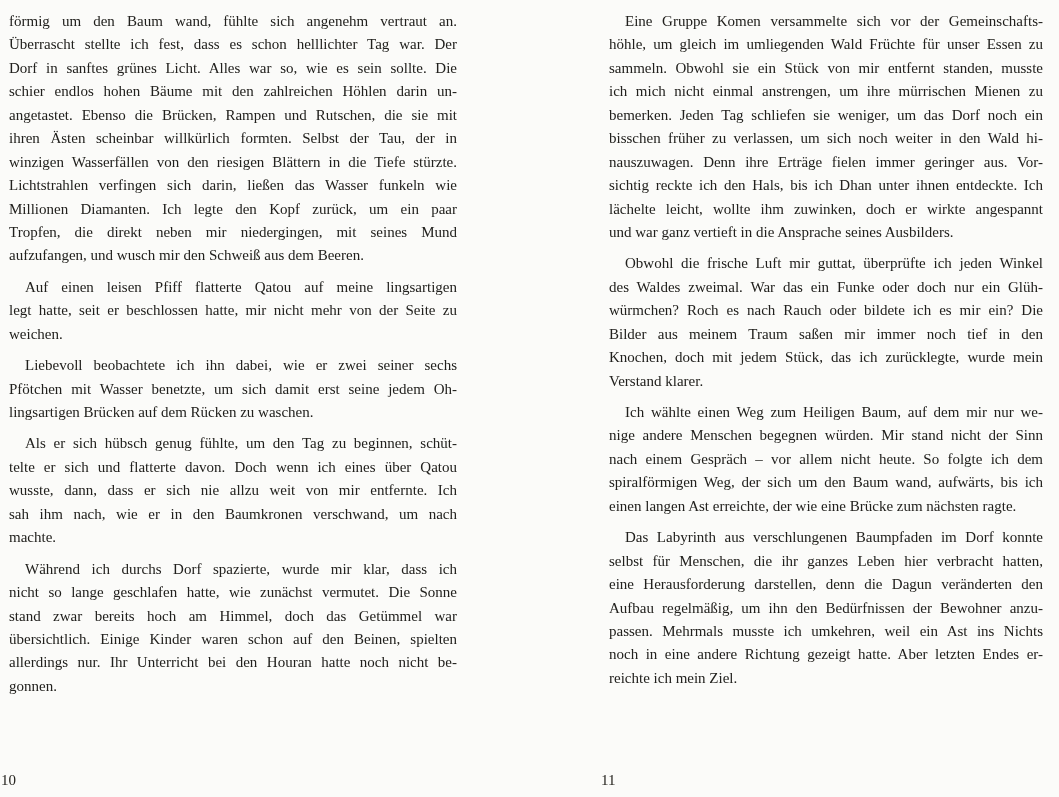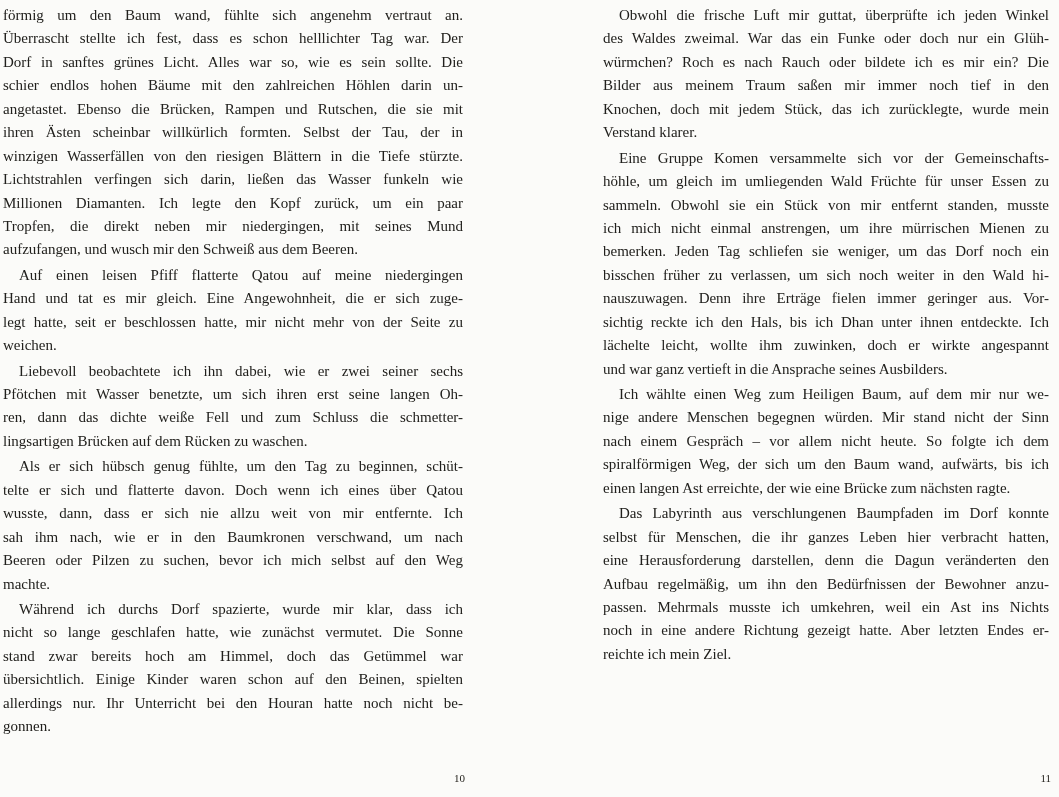--- a/index.html
+++ b/index.html
@@ -8,37 +8,37 @@
     background: #fbfbf9;
     position: relative;
     overflow: hidden;
     font-family: "Liberation Serif", "DejaVu Serif", serif;
     color: #21201d;
   }
   .page { position: absolute; top: 0; height: 797px; }
   #page-left  { left: 1px;   width: 464px; }
   #page-right { left: 601px; width: 450px; }
   .textblock { position: absolute; top: 2px; left: 0; right: 0; }
-  .para { margin: 2px; padding: 0; }
+  .para { margin: 8px; padding: 0; }
   .line {
     height: 23.45px;
     line-height: 23.45px;
     font-size: 15px;
     text-align: justify;
     text-align-last: justify;
     overflow: hidden;
     white-space: normal;
   }
   .line.end { text-align-last: left; }
   .para.indent .line:first-child { text-indent: 16px; }
   .pagenum {
     position: absolute;
     top: 772px; left: 0; width: 100%;
-    text-align: right;
-    font-size: 11px;
+    text-align: left;
+    font-size: 15px;
     color: #26241f;
   }
 </style>
 </head>
 <body>
 
 <section class="page" id="page-left">
   <div class="textblock">
       <div class="para">
         <div class="line">förmig um den Baum wand, fühlte sich angenehm vertraut an.</div>
@@ -47,72 +47,69 @@
         <div class="line">schier endlos hohen Bäume mit den zahlreichen Höhlen darin un-</div>
         <div class="line">angetastet. Ebenso die Brücken, Rampen und Rutschen, die sie mit</div>
         <div class="line">ihren Ästen scheinbar willkürlich formten. Selbst der Tau, der in</div>
         <div class="line">winzigen Wasserfällen von den riesigen Blättern in die Tiefe stürzte.</div>
         <div class="line">Lichtstrahlen verfingen sich darin, ließen das Wasser funkeln wie</div>
         <div class="line">Millionen Diamanten. Ich legte den Kopf zurück, um ein paar</div>
         <div class="line">Tropfen, die direkt neben mir niedergingen, mit seines Mund</div>
         <div class="line end">aufzufangen, und wusch mir den Schweiß aus dem Beeren.</div>
       </div>
       <div class="para indent">
-        <div class="line">Auf einen leisen Pfiff flatterte Qatou auf meine niedergingen</div>
-        <div class="line">Hand und tat es mir gleich. Eine Angewohnheit, die er sich zuge-</div>
+        <div class="line">Auf einen leisen Pfiff flatterte Qatou auf meine lingsartigen</div>
         <div class="line">legt hatte, seit er beschlossen hatte, mir nicht mehr von der Seite zu</div>
         <div class="line end">weichen.</div>
       </div>
       <div class="para indent">
         <div class="line">Liebevoll beobachtete ich ihn dabei, wie er zwei seiner sechs</div>
-        <div class="line">Pfötchen mit Wasser benetzte, um sich ihren erst seine langen Oh-</div>
-        <div class="line">ren, dann das dichte weiße Fell und zum Schluss die schmetter-</div>
+        <div class="line">Pfötchen mit Wasser benetzte, um sich damit erst seine jedem Oh-</div>
         <div class="line end">lingsartigen Brücken auf dem Rücken zu waschen.</div>
       </div>
       <div class="para indent">
         <div class="line">Als er sich hübsch genug fühlte, um den Tag zu beginnen, schüt-</div>
         <div class="line">telte er sich und flatterte davon. Doch wenn ich eines über Qatou</div>
         <div class="line">wusste, dann, dass er sich nie allzu weit von mir entfernte. Ich</div>
         <div class="line">sah ihm nach, wie er in den Baumkronen verschwand, um nach</div>
-        <div class="line">Beeren oder Pilzen zu suchen, bevor ich mich selbst auf den Weg</div>
         <div class="line end">machte.</div>
       </div>
       <div class="para indent">
         <div class="line">Während ich durchs Dorf spazierte, wurde mir klar, dass ich</div>
         <div class="line">nicht so lange geschlafen hatte, wie zunächst vermutet. Die Sonne</div>
         <div class="line">stand zwar bereits hoch am Himmel, doch das Getümmel war</div>
         <div class="line">übersichtlich. Einige Kinder waren schon auf den Beinen, spielten</div>
         <div class="line">allerdings nur. Ihr Unterricht bei den Houran hatte noch nicht be-</div>
         <div class="line end">gonnen.</div>
       </div>
     </div>
   <div class="pagenum">10</div>
 </section>
 
 <section class="page" id="page-right">
   <div class="textblock">
       <div class="para indent">
-        <div class="line">Obwohl die frische Luft mir guttat, überprüfte ich jeden Winkel</div>
-        <div class="line">des Waldes zweimal. War das ein Funke oder doch nur ein Glüh-</div>
-        <div class="line">würmchen? Roch es nach Rauch oder bildete ich es mir ein? Die</div>
-        <div class="line">Bilder aus meinem Traum saßen mir immer noch tief in den</div>
-        <div class="line">Knochen, doch mit jedem Stück, das ich zurücklegte, wurde mein</div>
-        <div class="line end">Verstand klarer.</div>
-      </div>
-      <div class="para indent">
         <div class="line">Eine Gruppe Komen versammelte sich vor der Gemeinschafts-</div>
         <div class="line">höhle, um gleich im umliegenden Wald Früchte für unser Essen zu</div>
         <div class="line">sammeln. Obwohl sie ein Stück von mir entfernt standen, musste</div>
         <div class="line">ich mich nicht einmal anstrengen, um ihre mürrischen Mienen zu</div>
         <div class="line">bemerken. Jeden Tag schliefen sie weniger, um das Dorf noch ein</div>
         <div class="line">bisschen früher zu verlassen, um sich noch weiter in den Wald hi-</div>
         <div class="line">nauszuwagen. Denn ihre Erträge fielen immer geringer aus. Vor-</div>
         <div class="line">sichtig reckte ich den Hals, bis ich Dhan unter ihnen entdeckte. Ich</div>
         <div class="line">lächelte leicht, wollte ihm zuwinken, doch er wirkte angespannt</div>
         <div class="line end">und war ganz vertieft in die Ansprache seines Ausbilders.</div>
+      </div>
+      <div class="para indent">
+        <div class="line">Obwohl die frische Luft mir guttat, überprüfte ich jeden Winkel</div>
+        <div class="line">des Waldes zweimal. War das ein Funke oder doch nur ein Glüh-</div>
+        <div class="line">würmchen? Roch es nach Rauch oder bildete ich es mir ein? Die</div>
+        <div class="line">Bilder aus meinem Traum saßen mir immer noch tief in den</div>
+        <div class="line">Knochen, doch mit jedem Stück, das ich zurücklegte, wurde mein</div>
+        <div class="line end">Verstand klarer.</div>
       </div>
       <div class="para indent">
         <div class="line">Ich wählte einen Weg zum Heiligen Baum, auf dem mir nur we-</div>
         <div class="line">nige andere Menschen begegnen würden. Mir stand nicht der Sinn</div>
         <div class="line">nach einem Gespräch – vor allem nicht heute. So folgte ich dem</div>
         <div class="line">spiralförmigen Weg, der sich um den Baum wand, aufwärts, bis ich</div>
         <div class="line end">einen langen Ast erreichte, der wie eine Brücke zum nächsten ragte.</div>
       </div>
       <div class="para indent">
         <div class="line">Das Labyrinth aus verschlungenen Baumpfaden im Dorf konnte</div>

